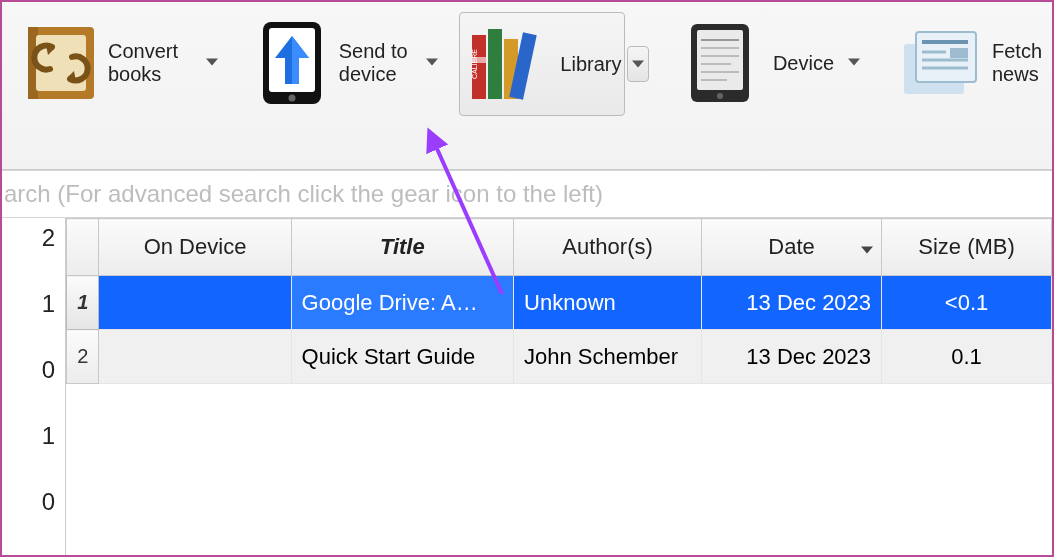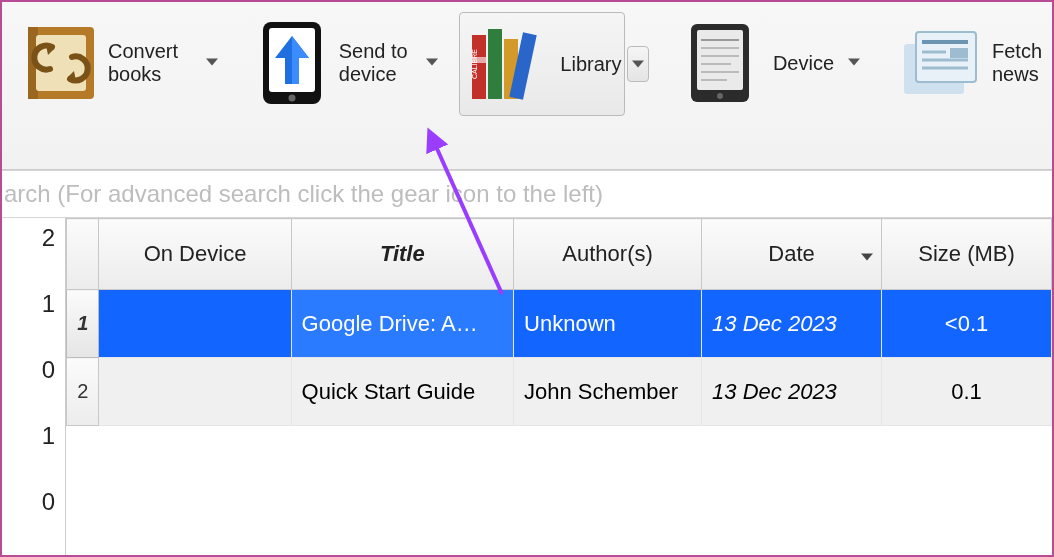--- a/index.html
+++ b/index.html
@@ -54,34 +54,34 @@
     display:flex; flex-direction:column; justify-content:flex-start;
     align-items:flex-end; padding: 6px 10px 0 0;
     font-size: 24px; color:#222; gap: 38px; position:relative;
   }
   .grid-wrap { flex:1; position:relative; }
   table.grid {
     border-collapse: collapse; width: 100%; font-size: 22px;
   }
   table.grid th {
     background: linear-gradient(#fbfbfb,#ececec);
-    border: 1px solid #c8c8c8; padding: 22px 10px; font-weight: 400; color:#222;
+    border: 1px solid #c8c8c8; padding: 15px 10px; font-weight: 400; color:#222;
     height: 40px; position:relative;
   }
   table.grid th.title-col { font-weight:700; font-style: italic; }
   table.grid th.row-head { width: 26px; background: linear-gradient(#fbfbfb,#ececec); font-size:20px; color:#333; font-weight:400;}
   table.grid td {
-    border: 1px solid #e6e6e6; padding: 16px 10px; height: 48px;
+    border: 1px solid #e6e6e6; padding: 8px 10px; height: 48px;
   }
   tr.row-selected td { background: #1265ff; color:#fff; }
   tr.row-selected td.title-cell { background:#2a7bff; }
   tr.row-selected th.row-head { font-weight:700; font-style: italic; background: linear-gradient(#fbfbfb,#e5e5e5); border:1px solid #bbb; }
   tr.row-alt td { background:#f0f0f0; }
   td.size-cell { text-align:center; }
-  td.date-cell { text-align:left; padding-left:18px;font-style:italic;}
+  td.date-cell { text-align:right; padding-left:18px;}
   .sort-ind { position:absolute; right:8px; top:50%; transform:translateY(-50%); }
   .annotation-arrow {
     position:absolute; left:360px; top:122px; pointer-events:none;
   }
 </style>
 </head>
 <body>
 
 <div class="toolbar">
 

